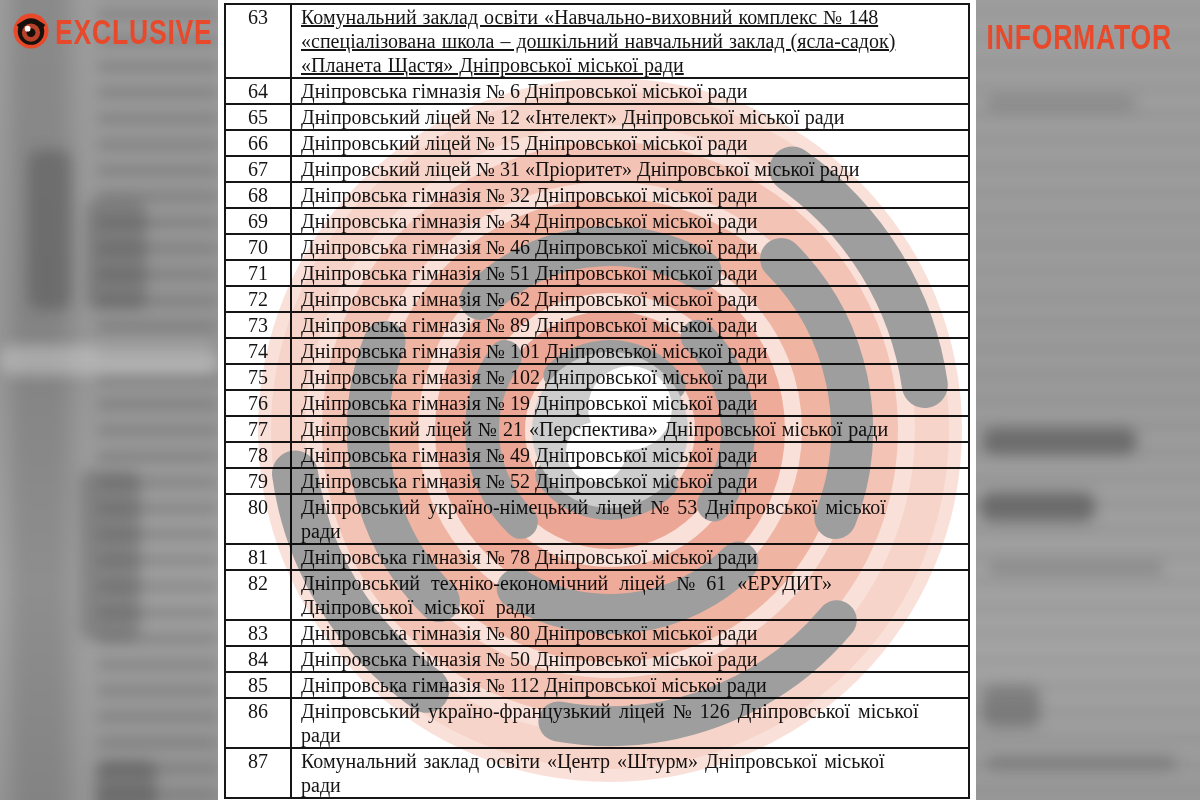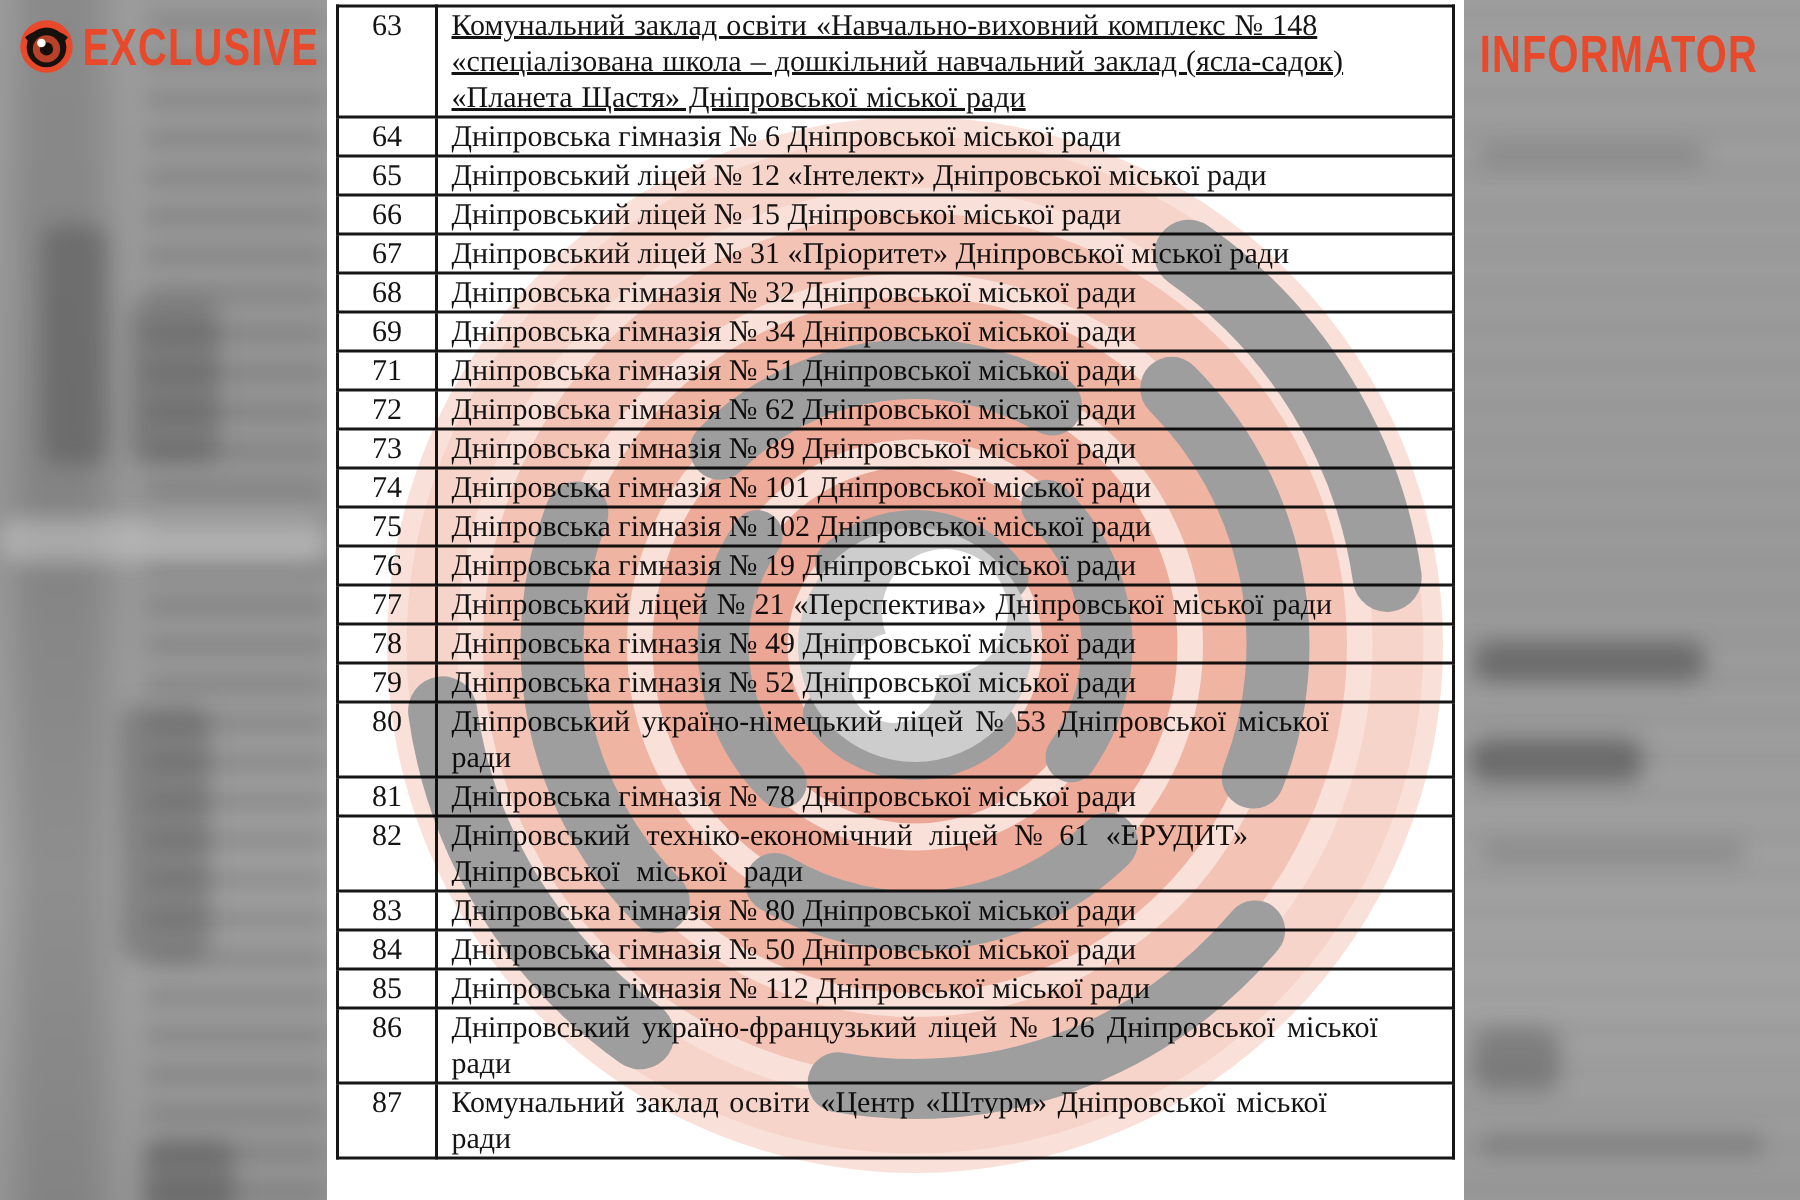--- a/index.html
+++ b/index.html
@@ -106,20 +106,24 @@
             <td class="num">67</td>
             <td class="name">Дніпровський ліцей № 31 «Пріоритет» Дніпровської міської ради</td>
           </tr>
           <tr>
             <td class="num">68</td>
             <td class="name">Дніпровська гімназія № 32 Дніпровської міської ради</td>
           </tr>
           <tr>
             <td class="num">69</td>
             <td class="name">Дніпровська гімназія № 34 Дніпровської міської ради</td>
+          </tr>
+          <tr>
+            <td class="num">70</td>
+            <td class="name">Дніпровська гімназія № 46 Дніпровської міської ради</td>
           </tr>
           <tr>
             <td class="num">71</td>
             <td class="name">Дніпровська гімназія № 51 Дніпровської міської ради</td>
           </tr>
           <tr>
             <td class="num">72</td>
             <td class="name">Дніпровська гімназія № 62 Дніпровської міської ради</td>
           </tr>
           <tr>

